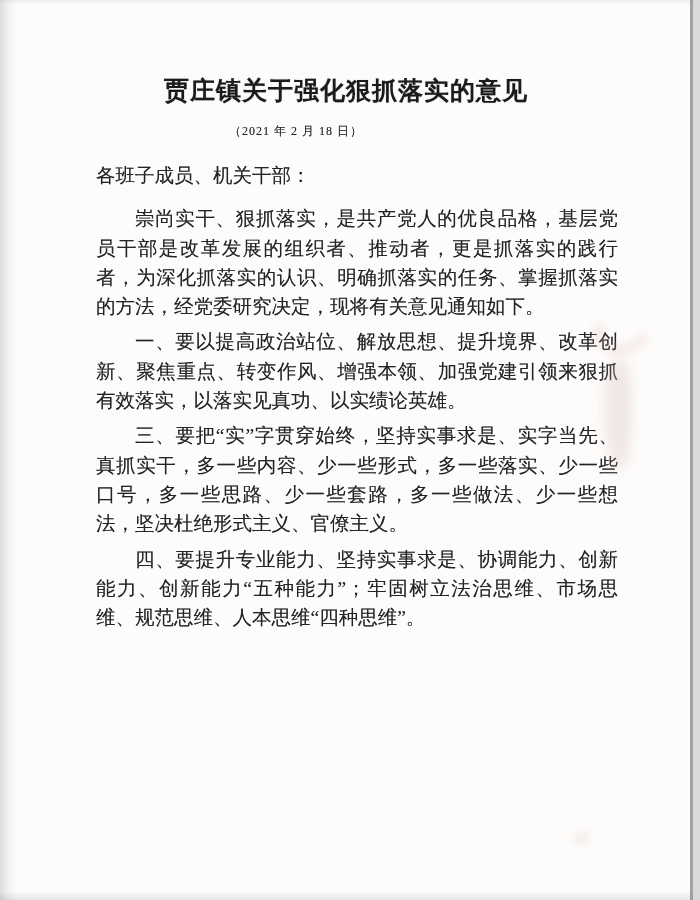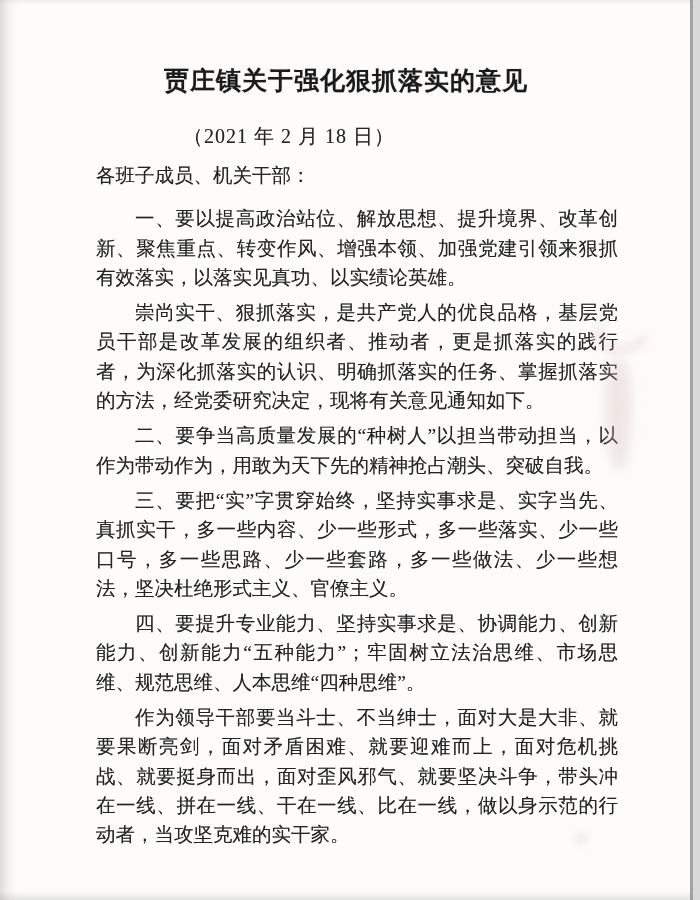--- a/index.html
+++ b/index.html
@@ -11,37 +11,37 @@
     position: relative;
     width: 700px;
     height: 900px;
     background: #fdfcfb;
     overflow: hidden;
     font-family: "Liberation Serif", "DejaVu Serif", serif;
   }
   
   .doc-title {
     position: absolute;
-    top: 64px;
+    top: 74px;
     left: 0;
     width: 692px;
     text-align: center;
     font-size: 25px;
     font-weight: 700;
     color: #1b1b1b;
     letter-spacing: 1px;
     text-shadow: 0 0 1px rgba(0,0,0,0.35);
   }
   .doc-date {
     position: absolute;
     top: 123px;
-    left: 6px;
+    left: 13px;
     width: 566px;
     text-align: center;
-    font-size: 20px;
+    font-size: 12px;
     color: #242424;
     letter-spacing: 1px;
     text-shadow: 0 0 0.5px rgba(40,40,40,0.4);
   }
   .doc-body {
     position: absolute;
     top: 161px;
     left: 96px;
     width: 522px;
     font-size: 19.5px;
@@ -125,26 +125,24 @@
 <body>
 
 <div class="page">
 
   <div class="doc-title">贾庄镇关于强化狠抓落实的意见</div>
 
   <div class="doc-date">（2021 年 2 月 18 日）</div>
 
   <div class="doc-body">
     <p class="salutation">各班子成员、机关干部：</p>
+    <p class="para">崇尚实干、狠抓落实，是共产党人的优良品格，基层党员干部是改革发展的组织者、推动者，更是抓落实的践行者，为深化抓落实的认识、明确抓落实的任务、掌握抓落实的方法，经党委研究决定，现将有关意见通知如下。</p>
     <p class="para">一、要以提高政治站位、解放思想、提升境界、改革创新、聚焦重点、转变作风、增强本领、加强党建引领来狠抓有效落实，以落实见真功、以实绩论英雄。</p>
-    <p class="para">崇尚实干、狠抓落实，是共产党人的优良品格，基层党员干部是改革发展的组织者、推动者，更是抓落实的践行者，为深化抓落实的认识、明确抓落实的任务、掌握抓落实的方法，经党委研究决定，现将有关意见通知如下。</p>
-    <p class="para">二、要争当高质量发展的“种树人”以担当带动担当，以作为带动作为，用敢为天下先的精神抢占潮头、突破自我。</p>
     <p class="para">三、要把“实”字贯穿始终，坚持实事求是、实字当先、真抓实干，多一些内容、少一些形式，多一些落实、少一些口号，多一些思路、少一些套路，多一些做法、少一些想法，坚决杜绝形式主义、官僚主义。</p>
     <p class="para">四、要提升专业能力、坚持实事求是、协调能力、创新能力、创新能力“五种能力”；牢固树立法治思维、市场思维、规范思维、人本思维“四种思维”。</p>
-    <p class="para">作为领导干部要当斗士、不当绅士，面对大是大非、就要果断亮剑，面对矛盾困难、就要迎难而上，面对危机挑战、就要挺身而出，面对歪风邪气、就要坚决斗争，带头冲在一线、拼在一线、干在一线、比在一线，做以身示范的行动者，当攻坚克难的实干家。</p>
   </div>
 
   <div class="stain stain-arc"></div>
   <div class="stain stain-smear"></div>
   <div class="stain stain-dot"></div>
 
   <div class="edge-left"></div>
   <div class="edge-top"></div>
   <div class="edge-bottom"></div>
   <div class="edge-right-line"></div>

